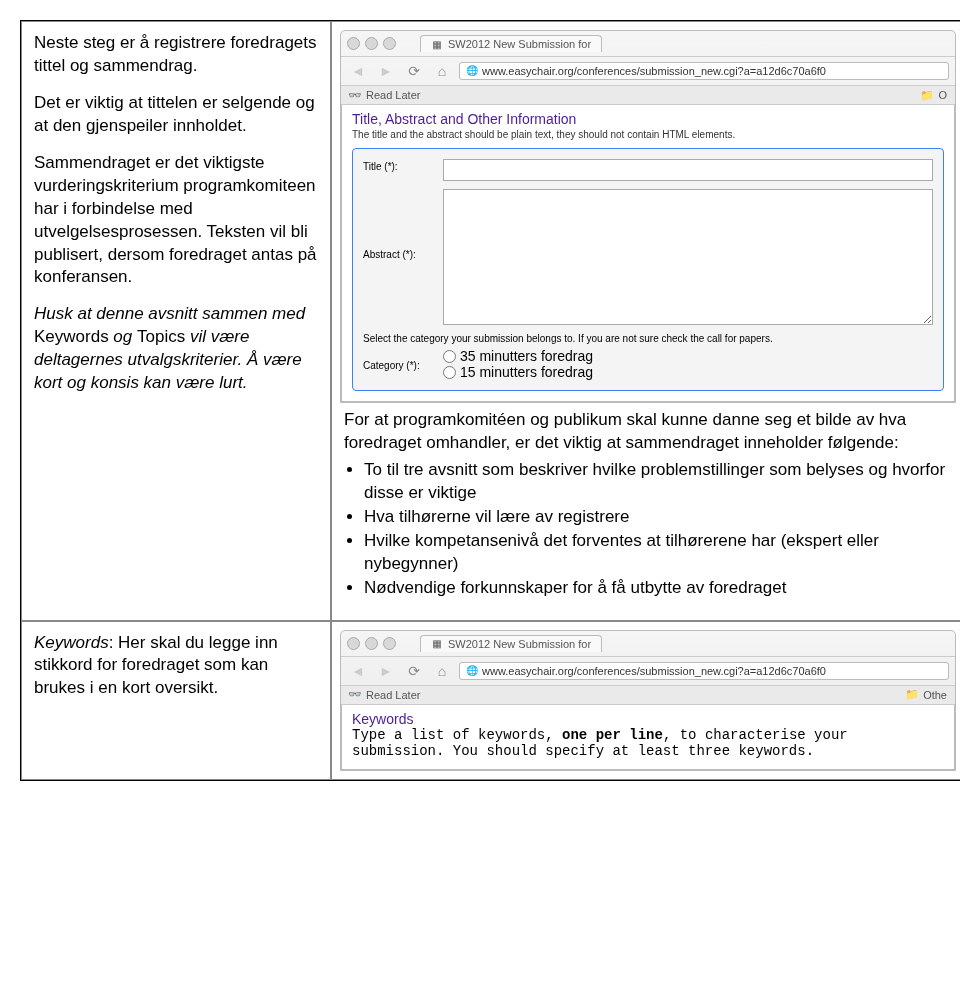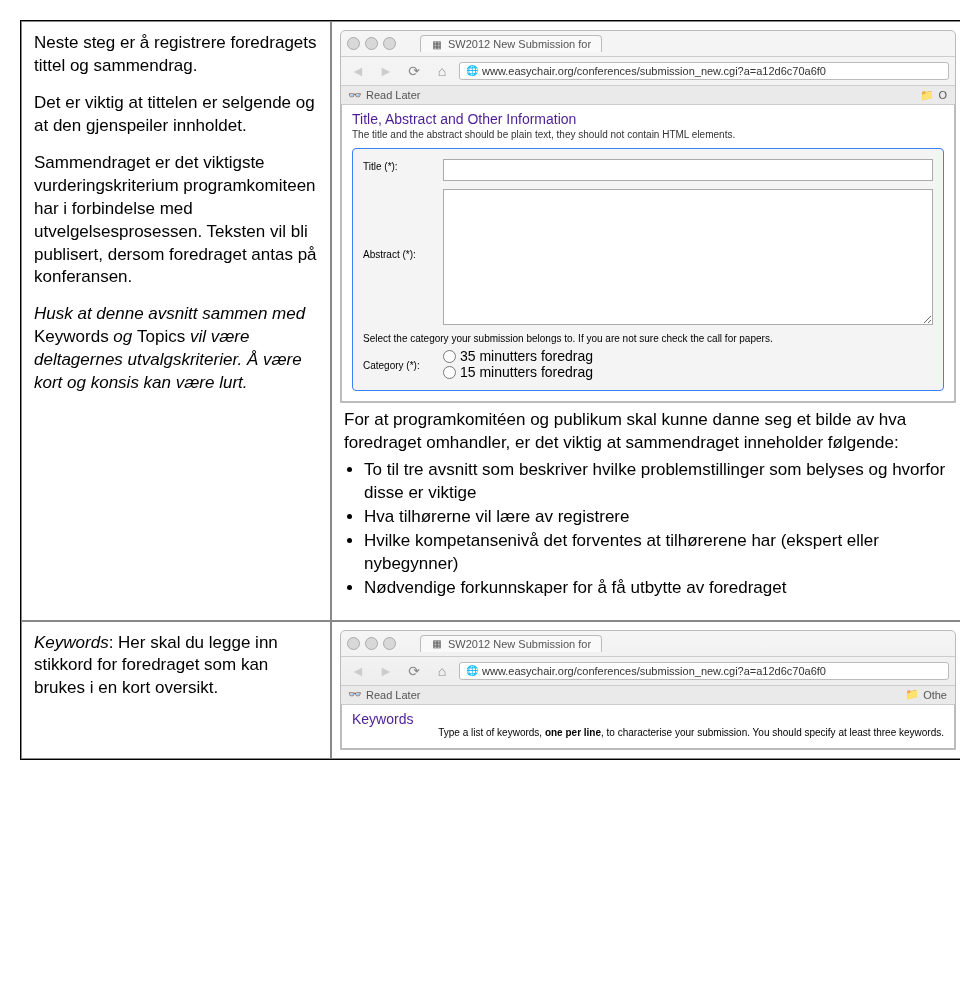--- a/index.html
+++ b/index.html
@@ -181,21 +181,21 @@
   margin: 4px 0 8px 0;
   padding-left: 20px;
 }
 .bullets li { margin: 1px 0; }
 .keywords-textarea {
   flex: 1;
   border: 1px solid #aaa;
   background: #fff;
   height: 90px;
 }
-.kw-note { font-family: Liberation Sans, sans-serif; font-size: 10px; text-align: right; }
+.kw-note { font-family: Liberation Mono, monospace; font-size: 14px; }
 .kw-note .b { font-weight: bold; }
 </style>
 </head>
 <body>
 
 <div class="page-wrap">
 <div class="grid">
 
 <div class="cell left-col">
   <p class="para">Neste steg er å registrere foredragets tittel og sammendrag.</p>

